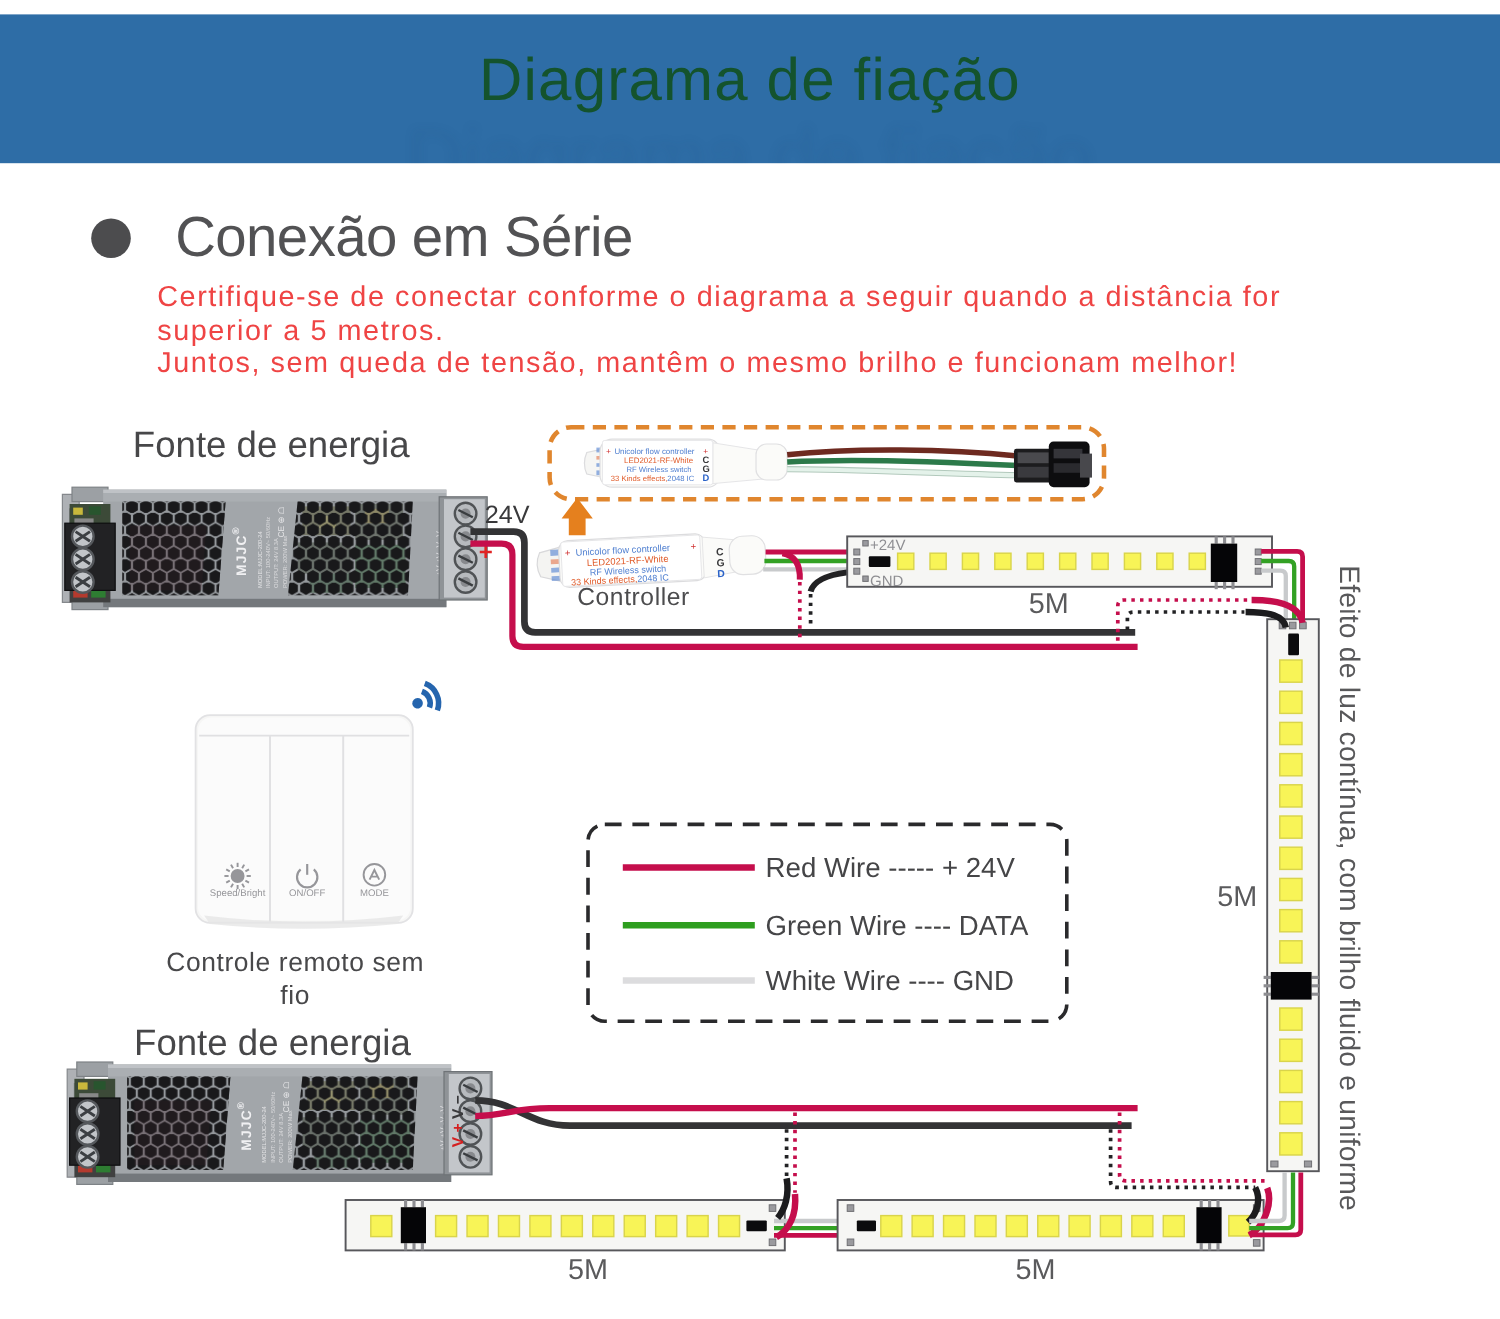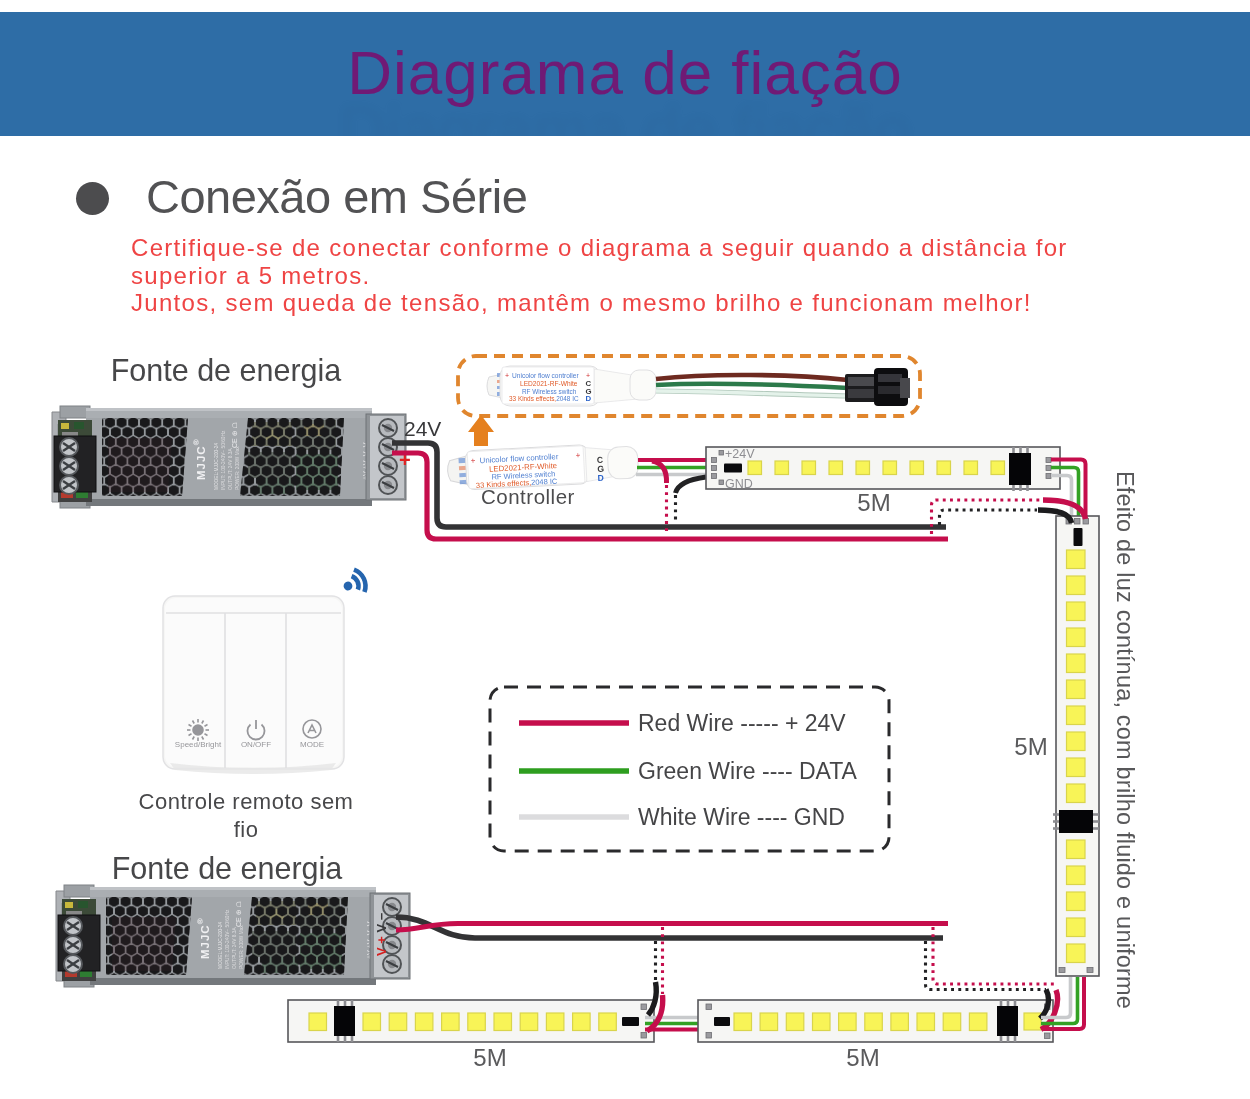--- a/index.html
+++ b/index.html
@@ -7,21 +7,21 @@
 body{width:1250px;height:1099px;position:relative;overflow:hidden;font-family:"Liberation Sans",sans-serif;}
 .abs{position:absolute;}
 </style>
 </head>
 <body>
 
 <div class="abs" style="left:0;top:12px;width:1250px;height:124px;background:#2e6da6;overflow:hidden;">
 <div class="abs" style="left:0;top:80px;width:1250px;text-align:center;color:#1d4a78;opacity:0.09;filter:blur(4px);font-size:66px;letter-spacing:0px;">Diagrama de fiação</div>
 </div>
 
-<div class="abs" style="left:0;top:37px;width:1250px;text-align:center;color:#701a75;font-size:62px;letter-spacing:1px;">Diagrama de fiação</div>
+<div class="abs" style="left:0;top:37px;width:1250px;text-align:center;color:#14532d;font-size:50px;letter-spacing:1px;">Diagrama de fiação</div>
 
 <div class="abs" style="left:76px;top:182px;width:33px;height:33px;border-radius:50%;background:#4c4c4e;"></div>
 
 <div class="abs" style="left:146px;top:169px;font-size:47px;color:#525254;letter-spacing:-0.5px;">Conexão em Série</div>
 
 <div class="abs" style="left:131px;top:234px;font-size:24px;color:#ef4444;line-height:27.5px;letter-spacing:1.3px;">Certifique-se de conectar conforme o diagrama a seguir quando a distância for<br>superior a 5 metros.<br>Juntos, sem queda de tensão, mantêm o mesmo brilho e funcionam melhor!</div>
 <svg class="abs" style="left:0;top:0" width="1250" height="1099" viewBox="0 0 1250 1099" xmlns="http://www.w3.org/2000/svg">
 <defs>
 <pattern id="hx" width="11.6" height="19.4" patternUnits="userSpaceOnUse">
 <polygon points="5.8,-0.9 1.0,1.9 1.0,7.5 5.8,10.3 10.6,7.5 10.6,1.9" fill="#19191b"></polygon>

